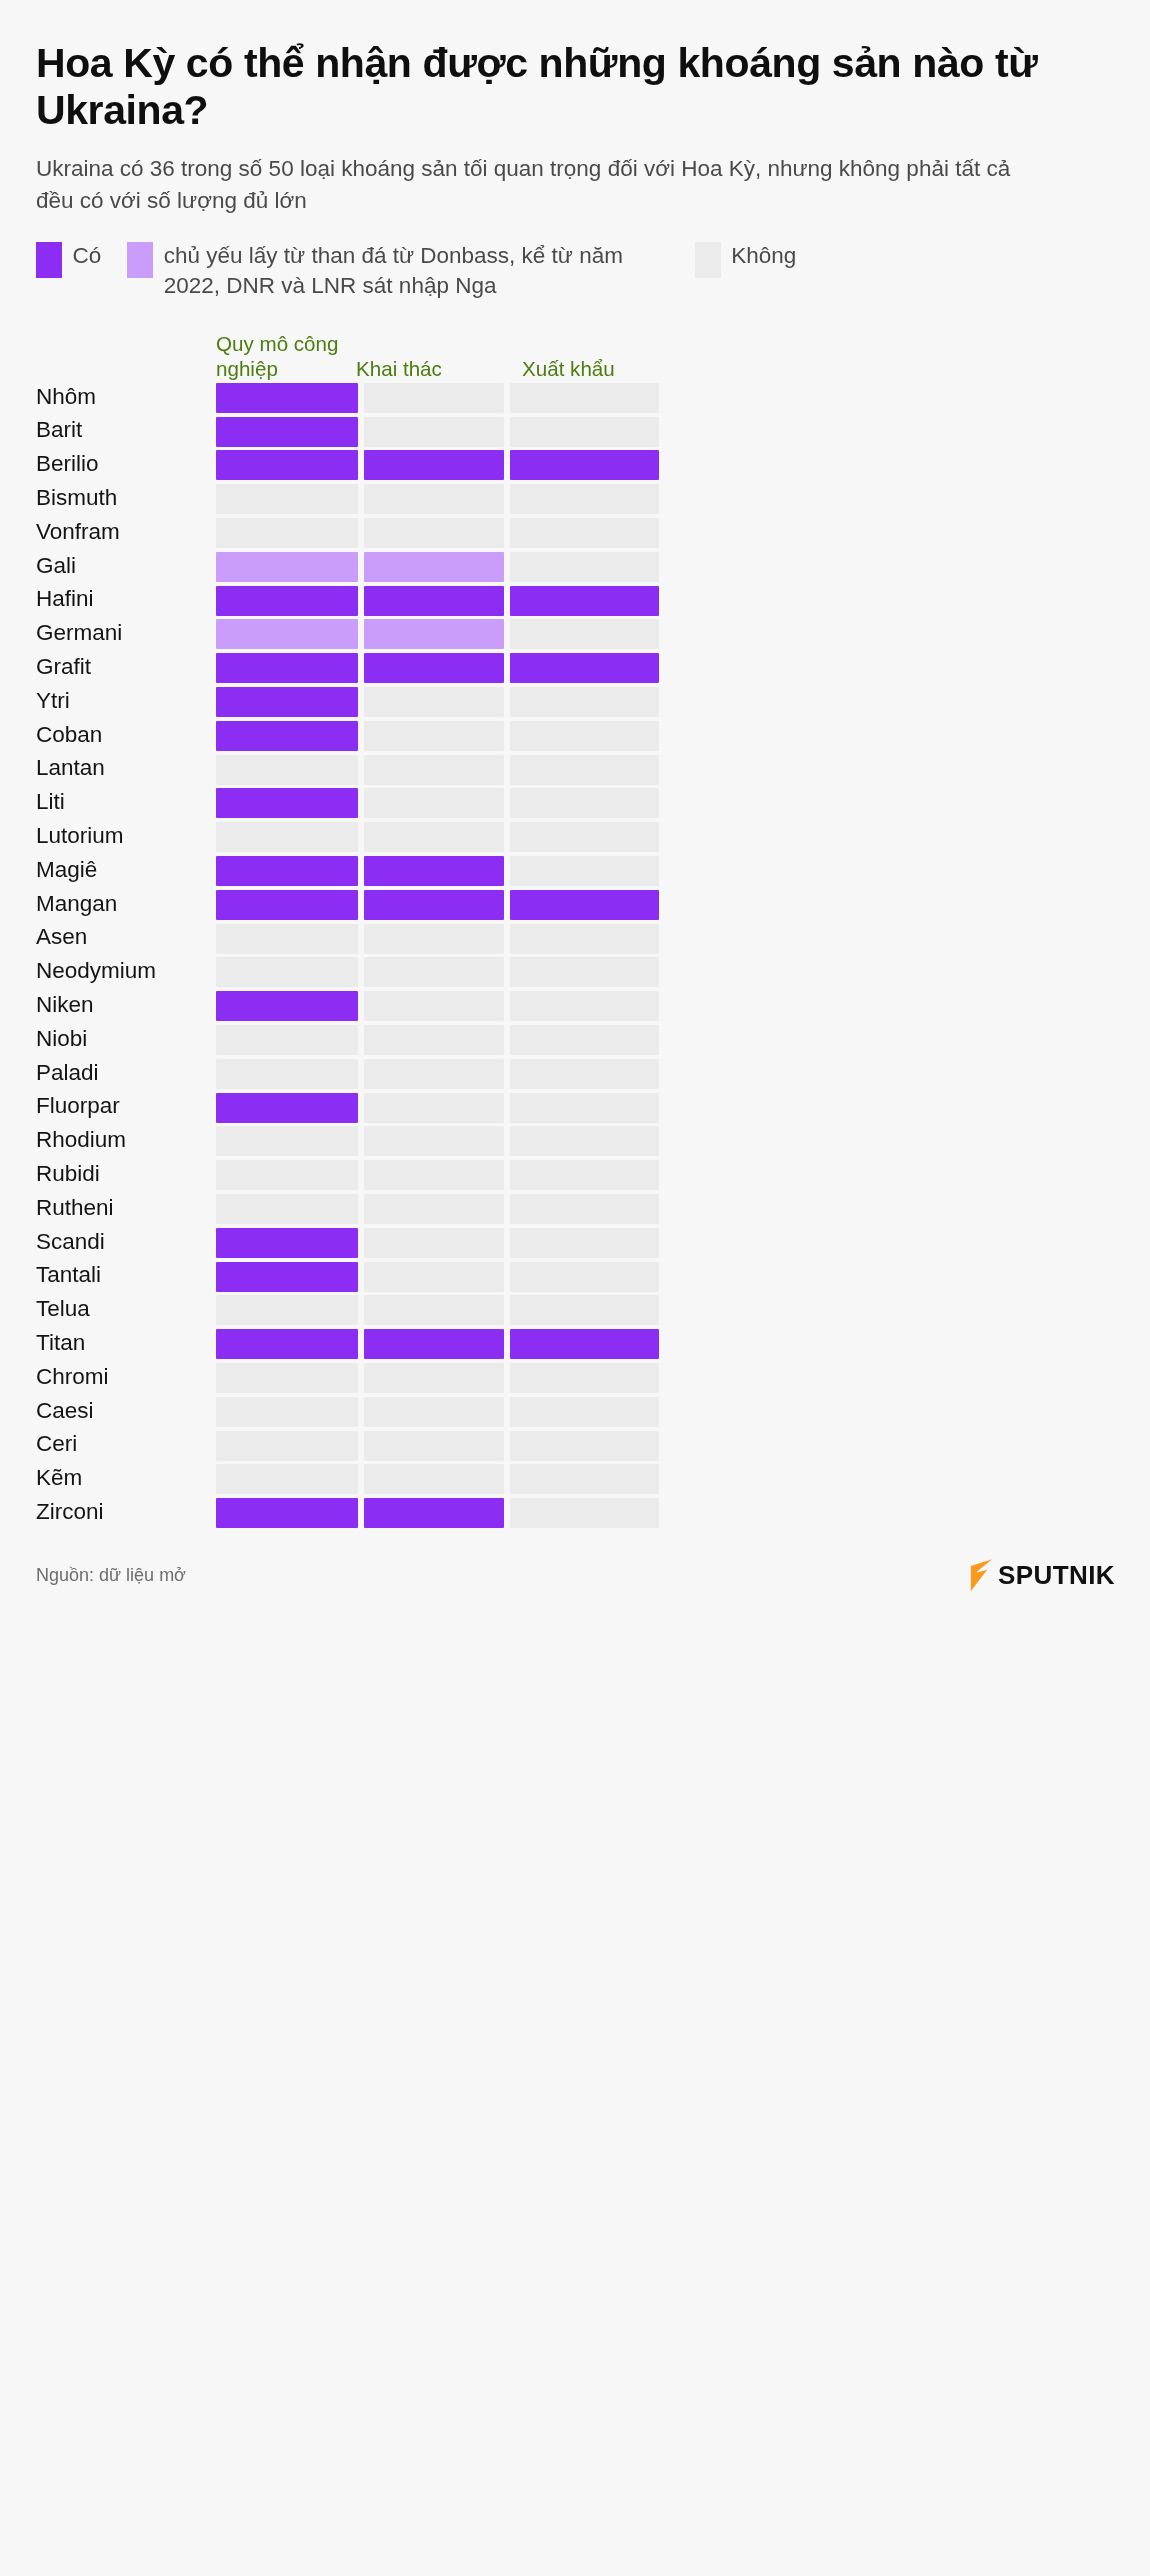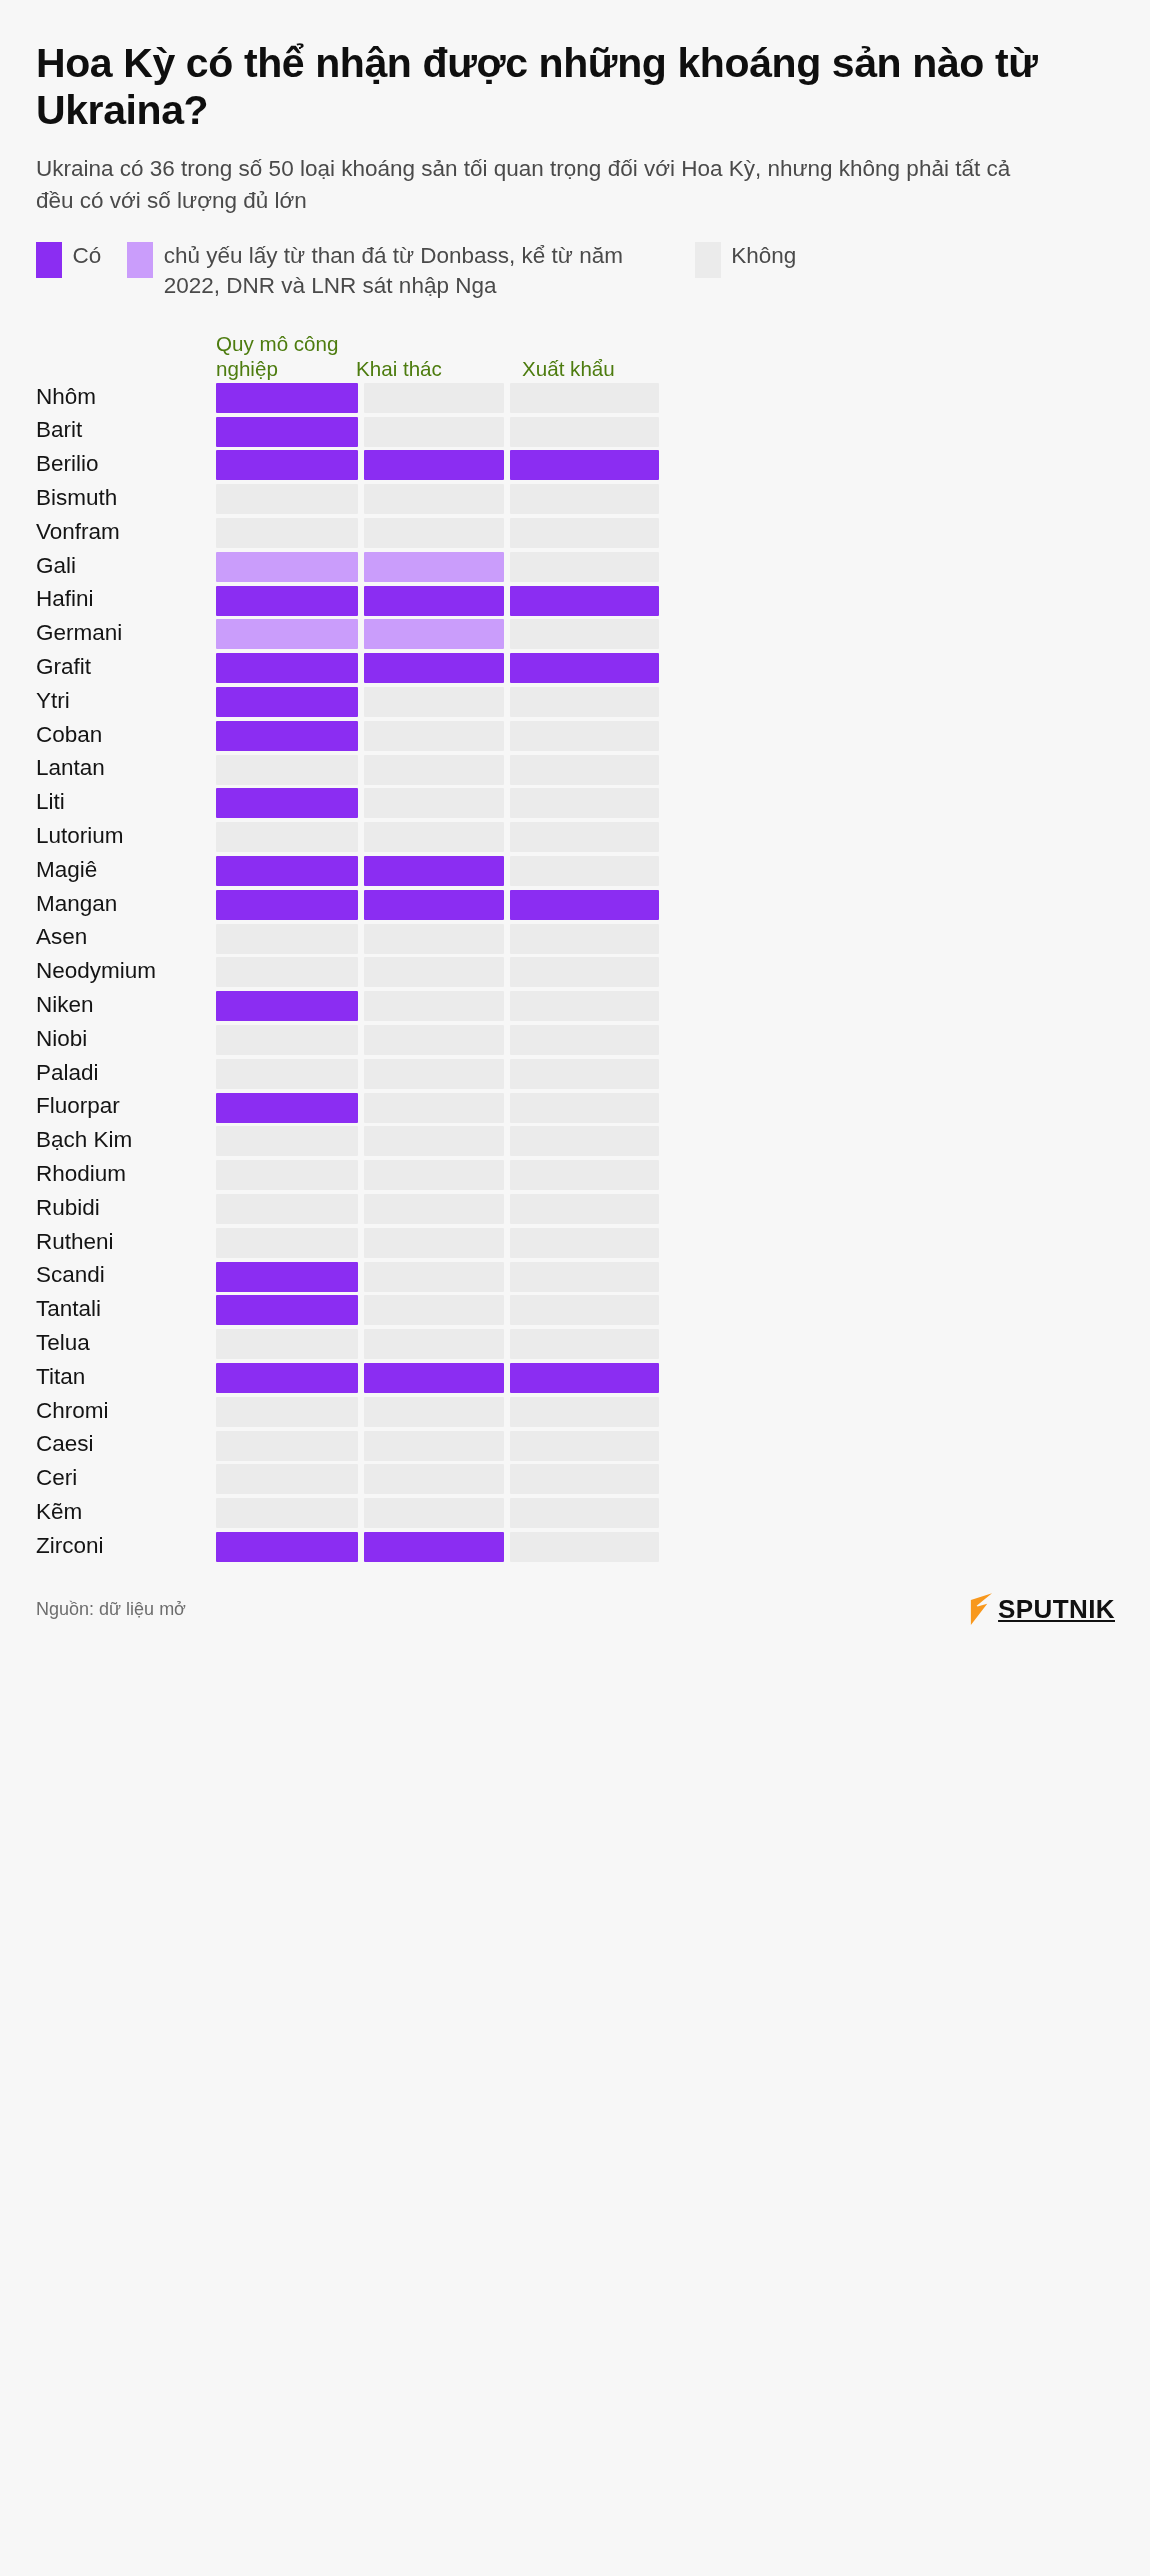--- a/index.html
+++ b/index.html
@@ -152,21 +152,20 @@
     gap: 4.8px;
   }
   .brand-mark {
     display: block;
   }
   .brand-name {
     font-size: 26px;
     font-weight: bold;
     color: #111;
     letter-spacing: 0.4px;
-    text-decoration: underline;
   }
 </style>
 </head>
 <body>
 
 <div class="page">
 
   <h1 class="title">Hoa Kỳ có thể nhận được những khoáng sản nào từ Ukraina?</h1>
   <p class="subtitle">Ukraina có 36 trong số 50 loại khoáng sản tối quan trọng đối với Hoa Kỳ, nhưng không phải tất cả đều có với số lượng đủ lớn</p>
 
@@ -362,28 +361,20 @@
       </div>
       <div class="row">
         <div class="row-label">Fluorpar</div>
         <div class="cells">
           <div class="cell c0 v-yes"></div>
           <div class="cell c1 v-no"></div>
           <div class="cell c2 v-no"></div>
         </div>
       </div>
       <div class="row">
-        <div class="row-label">Bạch Kim</div>
-        <div class="cells">
-          <div class="cell c0 v-no"></div>
-          <div class="cell c1 v-no"></div>
-          <div class="cell c2 v-no"></div>
-        </div>
-      </div>
-      <div class="row">
         <div class="row-label">Rhodium</div>
         <div class="cells">
           <div class="cell c0 v-no"></div>
           <div class="cell c1 v-no"></div>
           <div class="cell c2 v-no"></div>
         </div>
       </div>
       <div class="row">
         <div class="row-label">Rubidi</div>
         <div class="cells">

